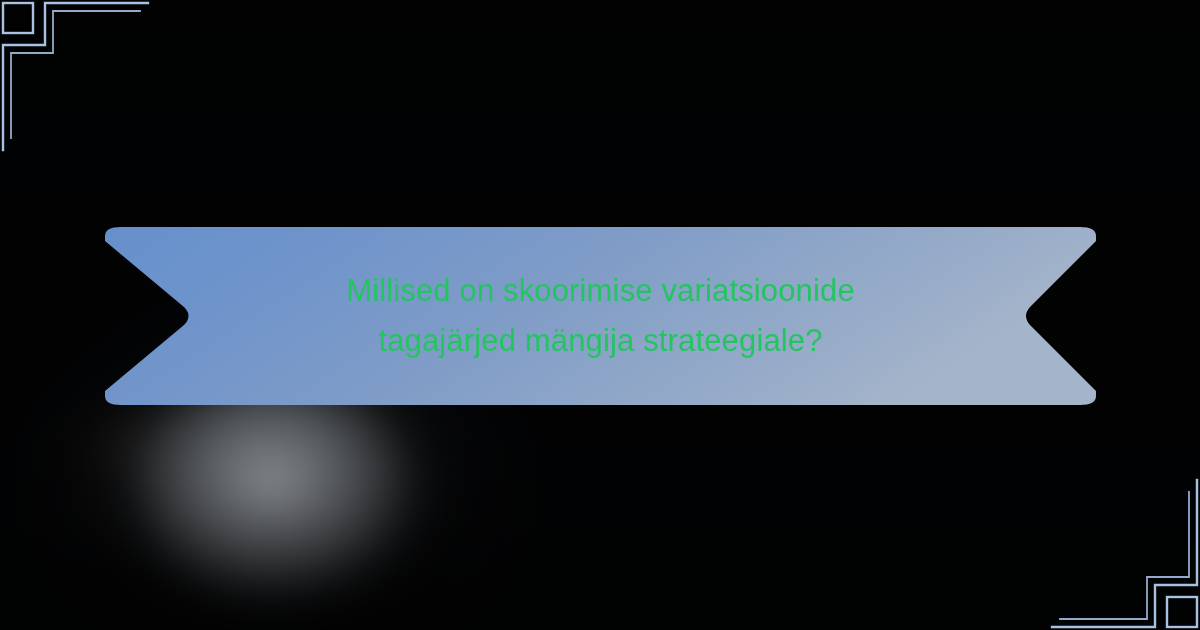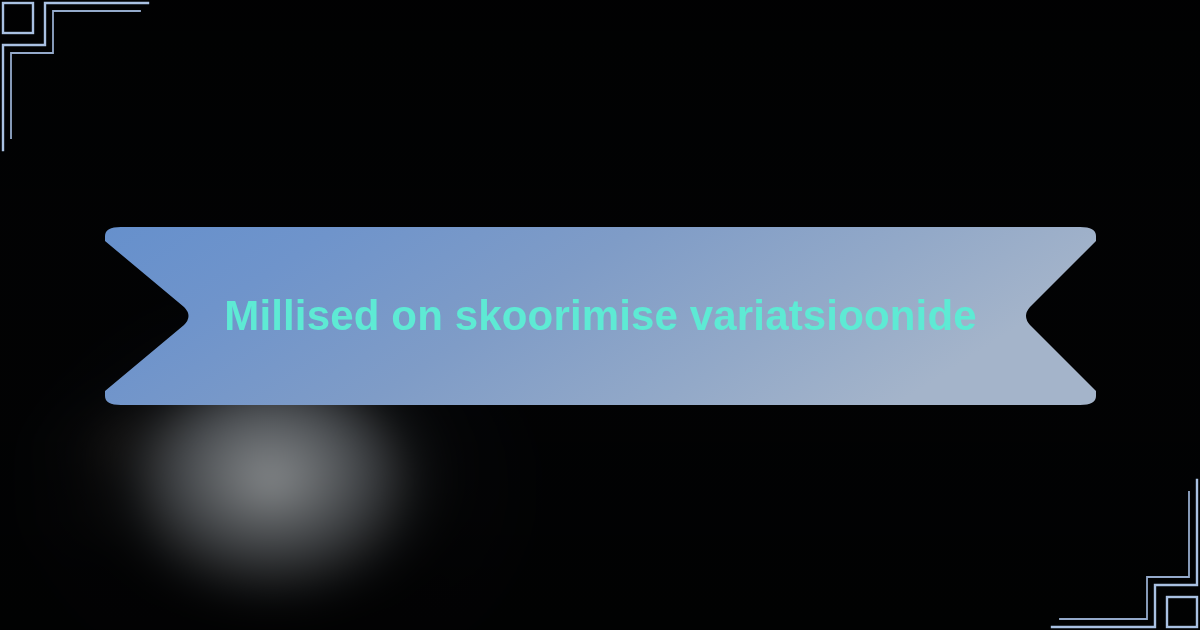--- a/index.html
+++ b/index.html
@@ -78,24 +78,24 @@
     width:991px;
     height:178px;
     display:flex;
     flex-direction:column;
     align-items:center;
     justify-content:center;
     text-align:center;
     padding:0 110px;
   }
   .ribbon-line {
-    color:#5eead4;
-    font-size:42px;
+    color:#22c55e;
+    font-size:31px;
     line-height:1.62;
-    font-weight:700;
+    font-weight:400;
     letter-spacing:0.15px;
     white-space:nowrap;
   }
 </style>
 </head>
 <body>
 
 <div id="card">
 
   <div class="bg-layer"></div>
@@ -143,16 +143,17 @@
         L 0 164
         L 79 98
         Q 88 89 79 80
         L 0 14
         L 0 9
         Q 0 0 16 0
         Z" fill="url(#ribbonGrad)"></path>
     </svg>
     <div id="banner-text">
       <div class="ribbon-line">Millised on skoorimise variatsioonide</div>
+      <div class="ribbon-line">tagajärjed mängija strateegiale?</div>
     </div>
   </div>
 
 </div>
 
 </body></html>

